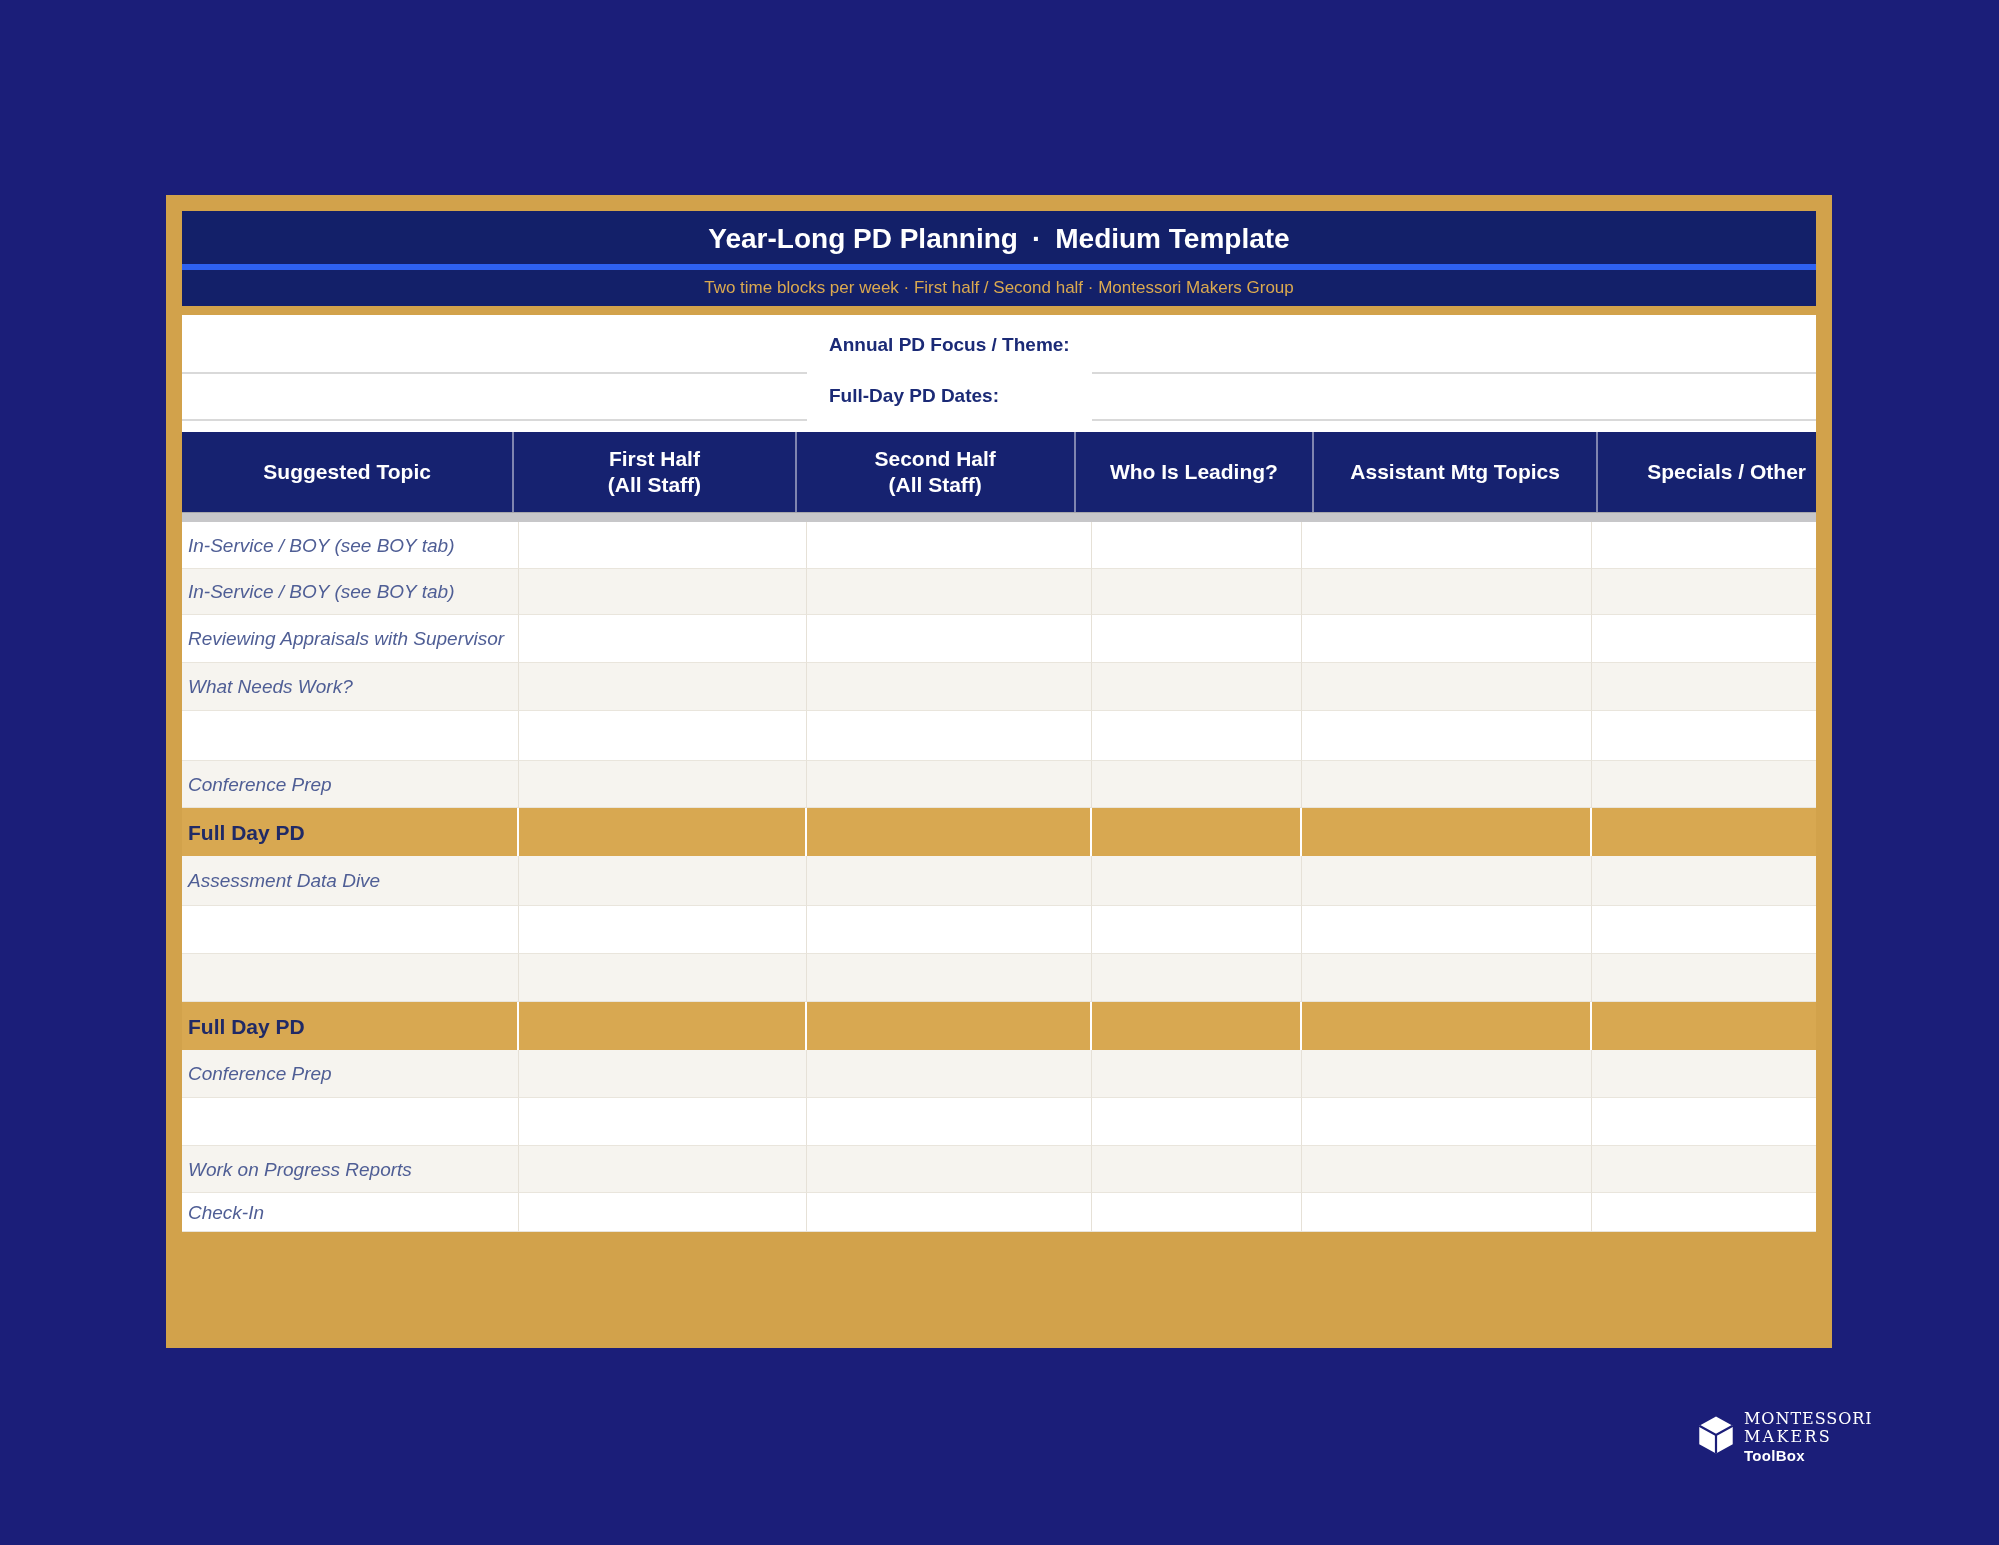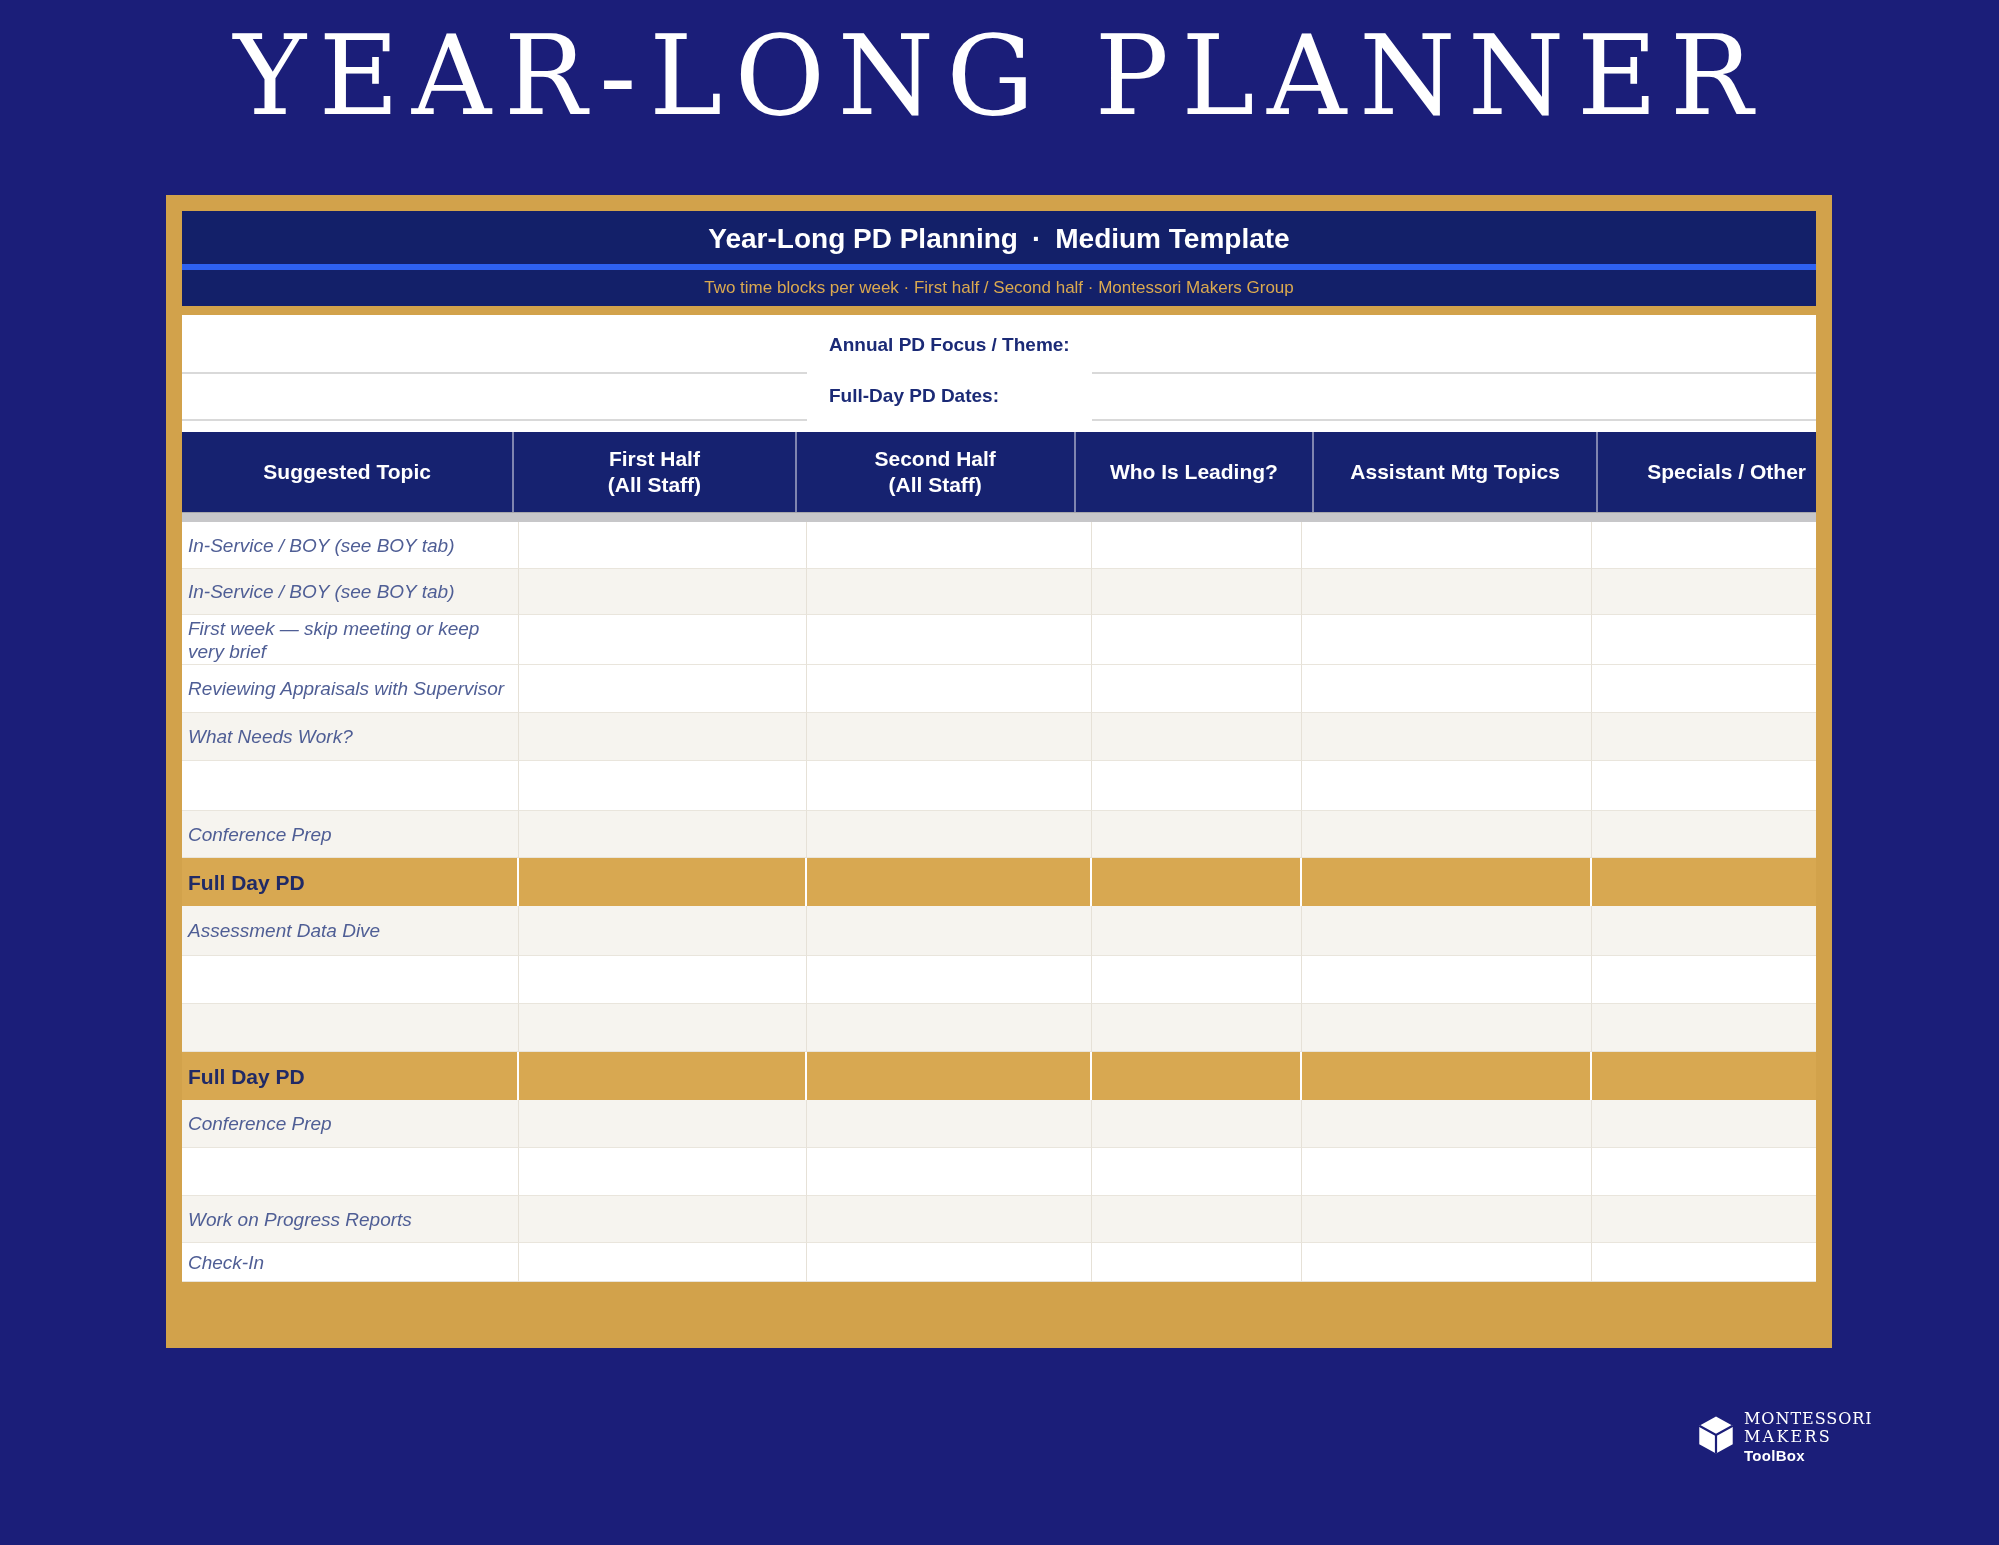--- a/index.html
+++ b/index.html
@@ -49,21 +49,20 @@
   .logo-text{margin-left:6px;display:flex;flex-direction:column;}
   .logo-serif{font-family:"DejaVu Serif",serif;font-size:16px;line-height:18px;letter-spacing:.06em;}
   .logo-serif.wide{letter-spacing:.14em;}
   .logo-sans{font-size:15px;line-height:20px;font-weight:bold;letter-spacing:.02em;}
 </style>
 </head>
 <body>
 
 <div class="canvas">
 
-  <div class="page-title">YEAR-LONG PLANNER</div>
 
   <div class="planner">
 
     <div class="tbl-header">
       <div class="tbl-title">Year-Long PD Planning · Medium Template</div>
       <div class="blue-rule"></div>
       <div class="tbl-subtitle">Two time blocks per week · First half / Second half · Montessori Makers Group</div>
     </div>
 
     <div class="gold-gap"></div>
@@ -111,30 +110,20 @@
           </div>
           <div class="t-cell" style="width: 288px;"></div>
           <div class="t-cell" style="width: 285px;"></div>
           <div class="t-cell" style="width: 210px;"></div>
           <div class="t-cell" style="width: 290px;"></div>
           <div class="t-cell" style="width: 224px;"></div>
         </div>
         <div class="t-row alt" style="height: 46px;">
           <div class="t-cell" style="width: 337px;">
             <div class="topic">In-Service / BOY (see BOY tab)</div>
-          </div>
-          <div class="t-cell" style="width: 288px;"></div>
-          <div class="t-cell" style="width: 285px;"></div>
-          <div class="t-cell" style="width: 210px;"></div>
-          <div class="t-cell" style="width: 290px;"></div>
-          <div class="t-cell" style="width: 224px;"></div>
-        </div>
-        <div class="t-row white" style="height: 50px;">
-          <div class="t-cell" style="width: 337px;">
-            <div class="topic">First week — skip meeting or keep very brief</div>
           </div>
           <div class="t-cell" style="width: 288px;"></div>
           <div class="t-cell" style="width: 285px;"></div>
           <div class="t-cell" style="width: 210px;"></div>
           <div class="t-cell" style="width: 290px;"></div>
           <div class="t-cell" style="width: 224px;"></div>
         </div>
         <div class="t-row white" style="height: 48px;">
           <div class="t-cell" style="width: 337px;">
             <div class="topic">Reviewing Appraisals with Supervisor</div>

